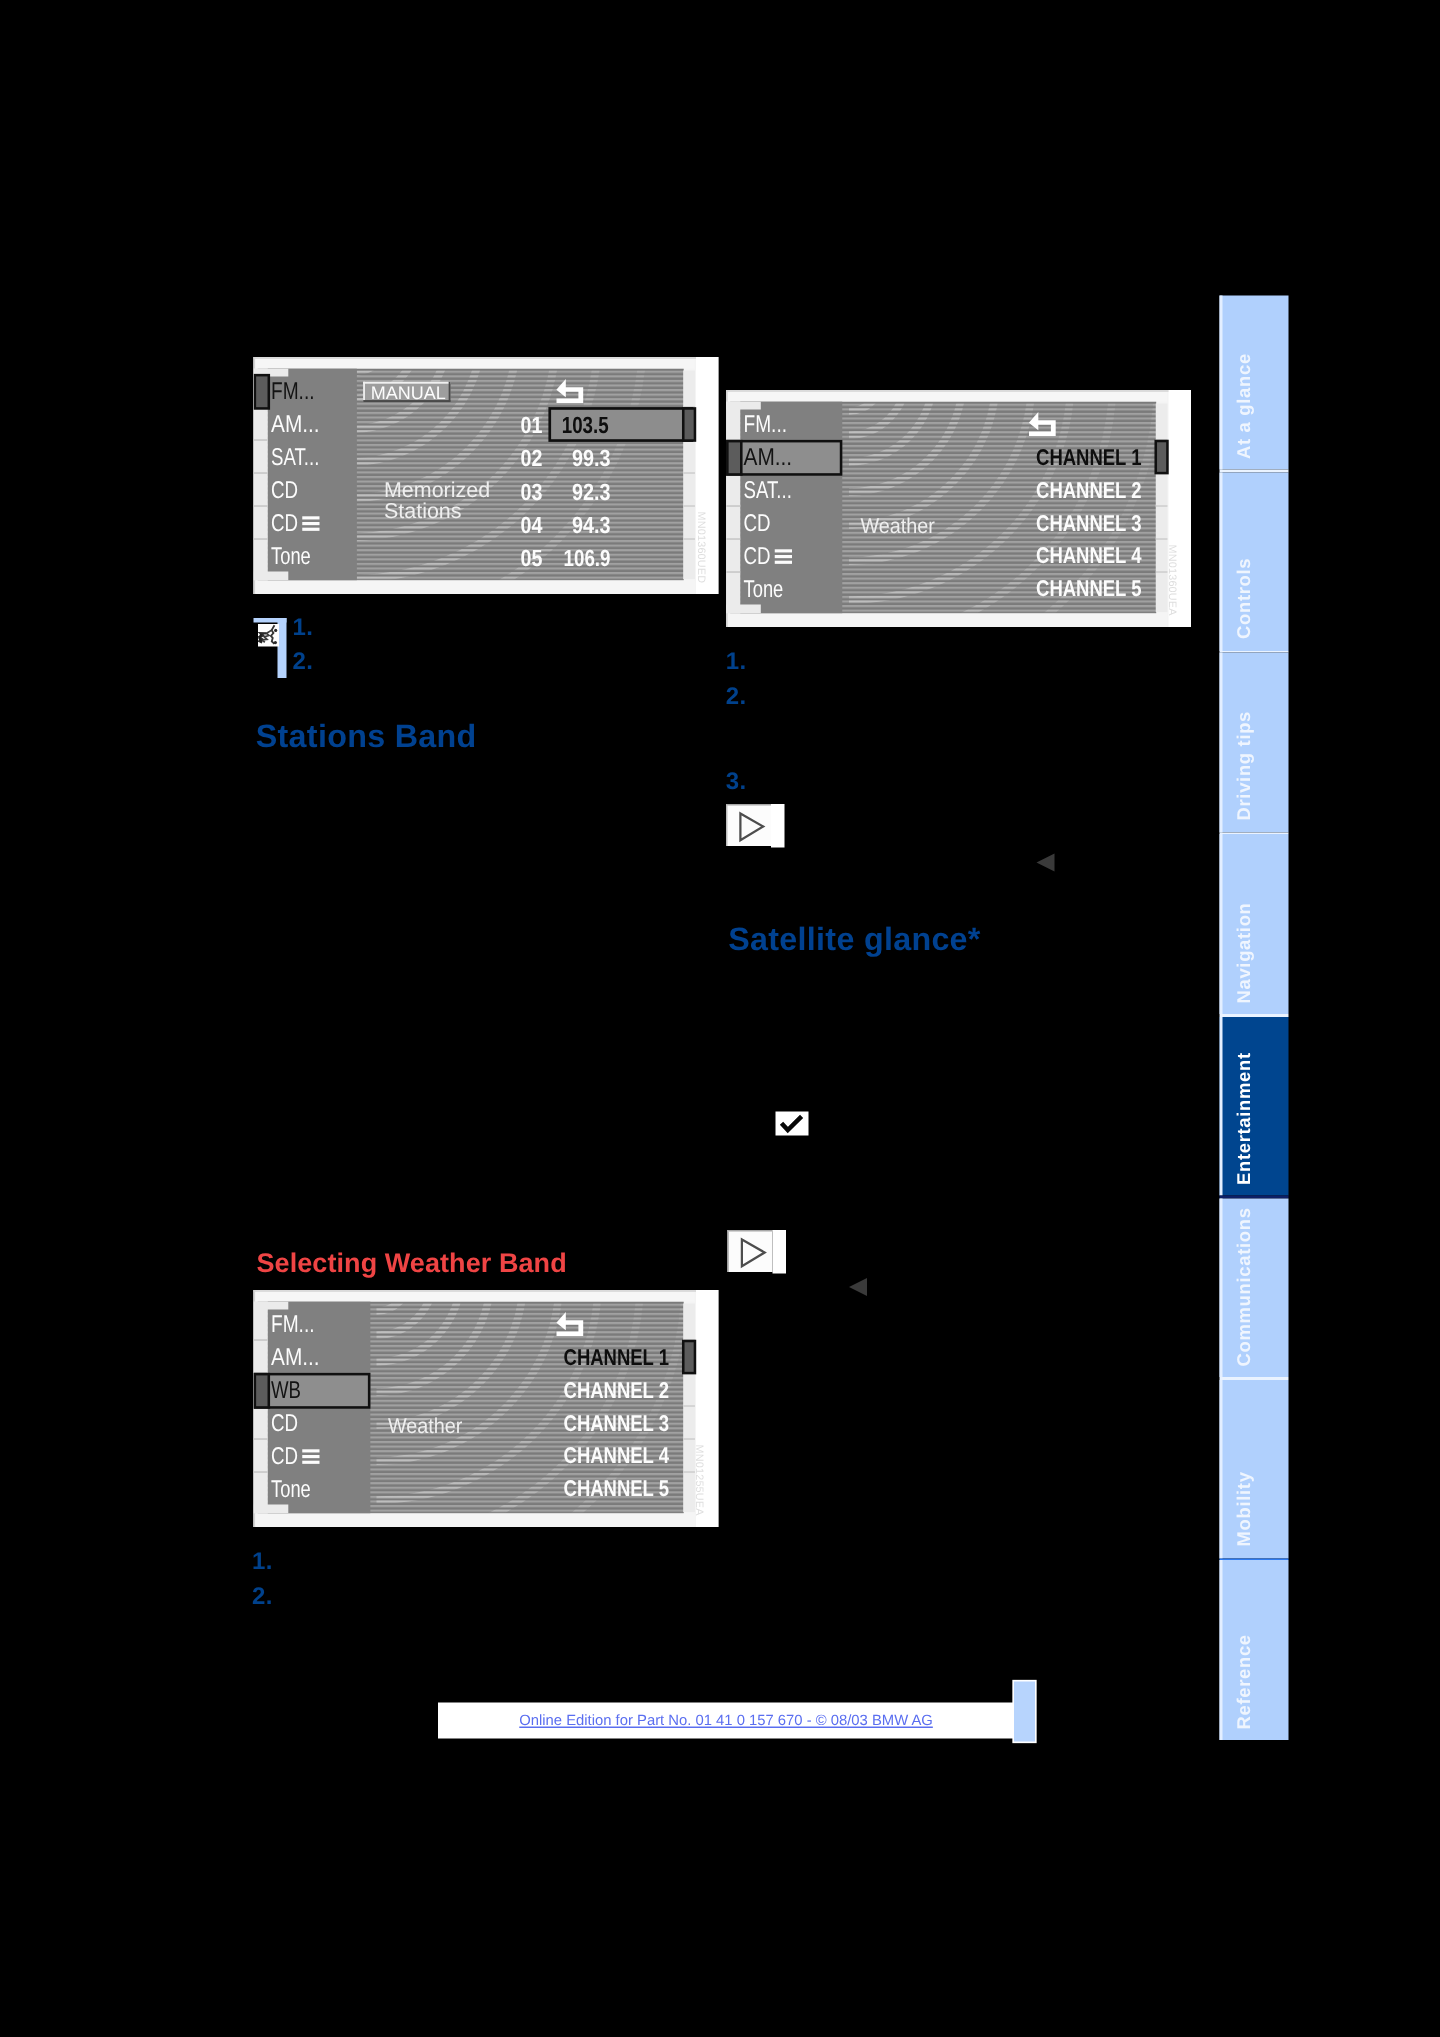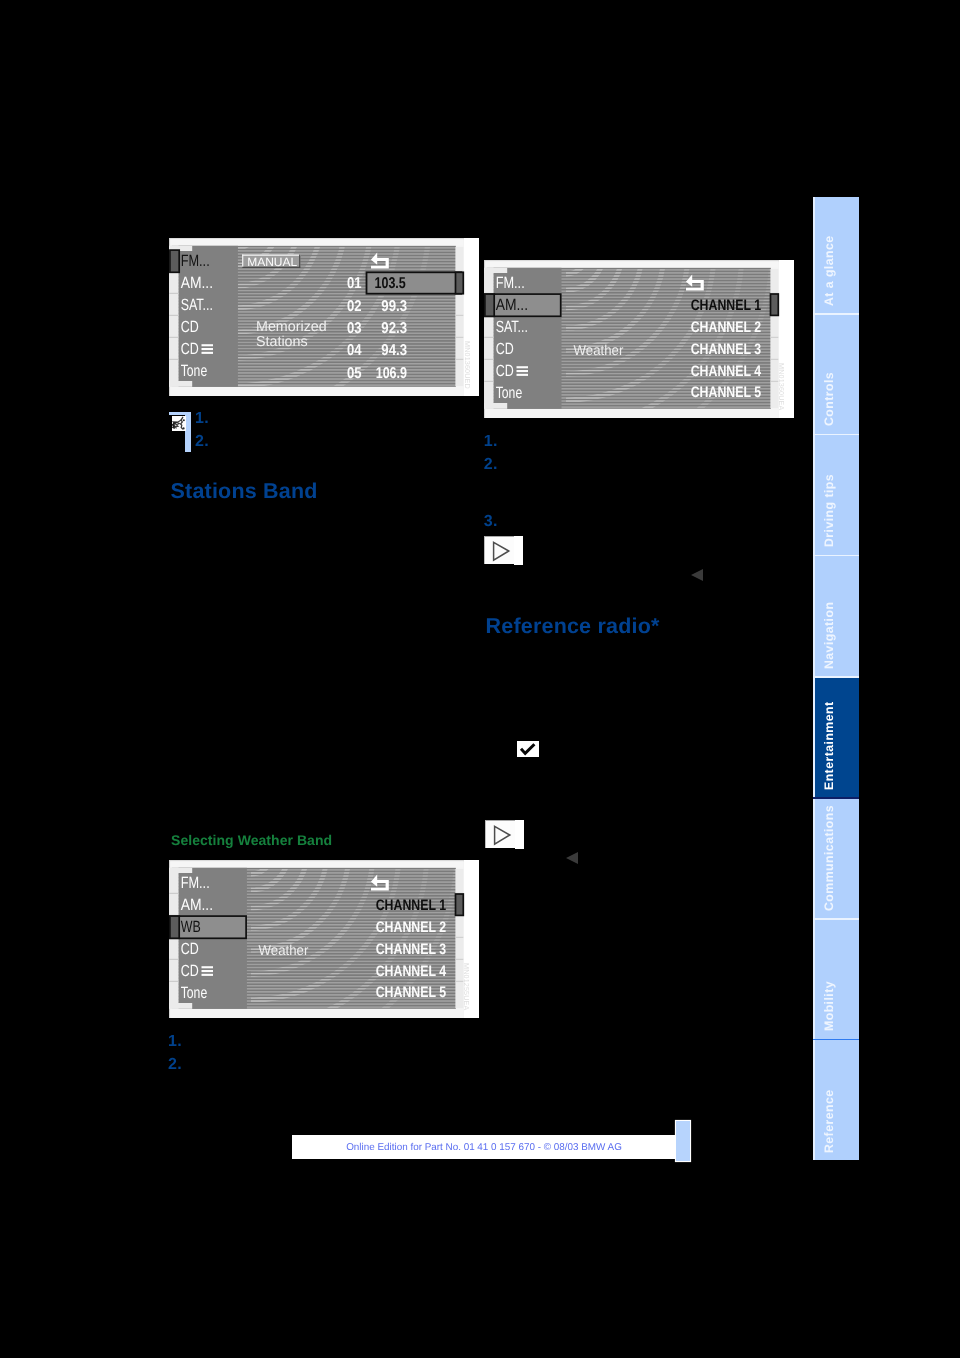--- a/index.html
+++ b/index.html
@@ -17,28 +17,28 @@
        white-space:nowrap;font-size:12.3px;font-weight:bold;color:#ffffff;
        letter-spacing:.45px;opacity:.8;}
   .tab.active{background:#00458f;}
   .tab.active .lbl{color:#ffffff;opacity:1;}
   .tabsep{position:absolute;left:0;width:45.9px;height:1.6px;background:#eaf3ff;}
   .tabedge{position:absolute;left:0;top:0;width:2.3px;height:100%;background:#e4efff;}
 
   
   .h1{position:absolute;color:#004190;font-weight:bold;white-space:nowrap;
       font-size:21.5px;letter-spacing:0.2px;}
-  .h2{position:absolute;color:#15803d;font-weight:bold;white-space:nowrap;
-      font-size:14px;letter-spacing:0.05px;}
+  .h2{position:absolute;color:#ef4444;font-weight:bold;white-space:nowrap;
+      font-size:18px;letter-spacing:0.05px;}
   .num{position:absolute;color:#00418c;font-weight:bold;font-size:16px;letter-spacing:0.3px;}
 
   
   #footer{position:absolute;left:292.1px;top:1134.9px;width:383.9px;height:24px;background:#fff;}
   #footer .ftxt{position:absolute;left:0;top:0;width:383.9px;height:24px;
-          line-height:25.6px;text-align:center;color:#5a6ef0;font-size:9.9px;}
+          line-height:25.6px;text-align:center;color:#5a6ef0;font-size:9.9px;text-decoration:underline;}
   #footerTab{position:absolute;left:676px;top:1120.9px;width:14px;height:40px;background:#b7d4fd;box-shadow:0 0 0 1.1px #ffffff;}
 
 
   
   #noteMark{position:absolute;left:169px;top:411.8px;width:22px;height:40px;}
   #noteMark .nm-top{position:absolute;left:0;top:0;width:22px;height:3.6px;background:#b5d3fd;}
   #noteMark .nm-side{position:absolute;left:15.7px;top:0;width:6.3px;height:39.8px;background:#b5d3fd;}
   #noteMark .nm-box{position:absolute;left:2.8px;top:4.1px;width:14.5px;height:15.2px;background:#fdfdfd;overflow:hidden;}
   .playmark{position:absolute;width:39px;height:29px;}
   .playmark .pm-box{position:absolute;left:0;top:0;width:29.5px;height:28px;background:#fcfcfc;
@@ -346,21 +346,21 @@
       <span class="lbl">Mobility</span>
     </div>
     <div class="tabsep" style="top: 841.65px; background: rgb(47, 123, 240);"></div>
     <div class="tab" style="top: 843.25px; height: 119.75px;">
       <div class="tabedge"></div>
       <span class="lbl">Reference</span>
     </div>
   </div>
 
 <div class="h1" id="h-weather" style="left:170.5px;top:478.5px">Stations Band</div>
-<div class="h1" id="h-sat" style="left:485.5px;top:613.5px">Reference radio*</div>
+<div class="h1" id="h-sat" style="left:485.5px;top:613.5px">Satellite glance*</div>
 <div class="h2" id="h-sel" style="left:171px;top:831.5px">Selecting Weather Band</div>
 
 <div id="noteMark">
   <div class="nm-top"></div>
   <div class="nm-side"></div>
   <div class="nm-box">
     <svg width="14.5" height="15.2" viewBox="0 0 14.5 15.2">
       <path d="M11.0 0.9 L9.1 4.1 L10.3 6.0 L8.6 8.0 L9.8 9.3 L9.2 11.6 L11.0 13.3" fill="none" stroke="#343434" stroke-width="1.25" stroke-linejoin="miter"></path>
       <path d="M9.1 4.1 L5.6 6.3 L7.3 7.6 L4.2 8.6 L6.0 10.3 L3.0 10.6 L4.5 12.3" fill="none" stroke="#3c3c3c" stroke-width="1.15"></path>
       <path d="M5.6 6.3 L1.6 6.1 L3.3 7.7 L0.8 8.6 L2.6 10.0 L0.9 11.4 L2.8 12.4" fill="none" stroke="#2b2b2b" stroke-width="1.5"></path>

